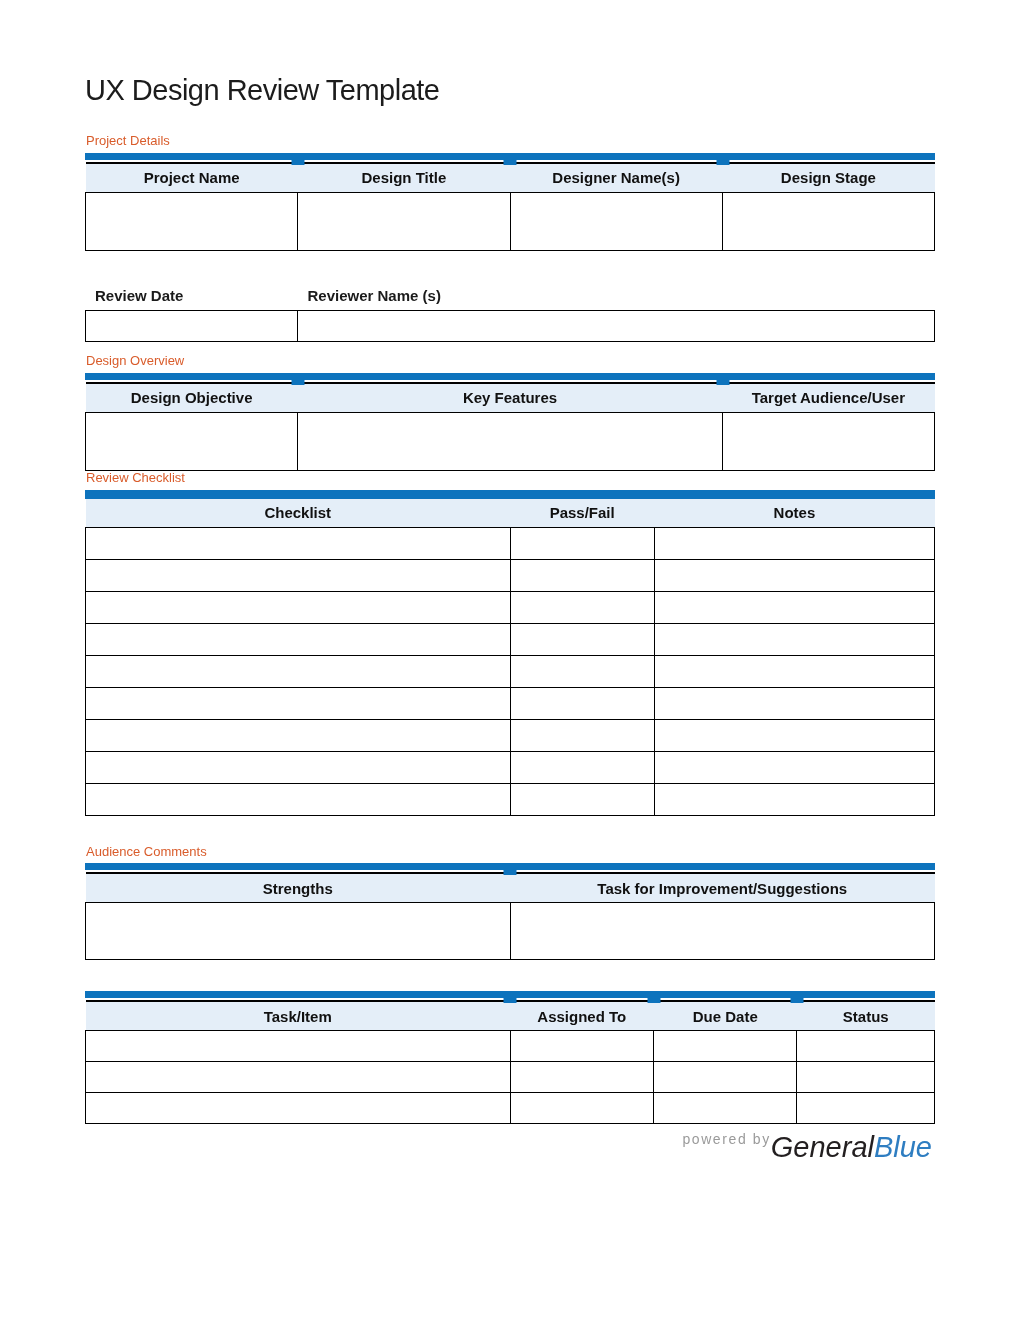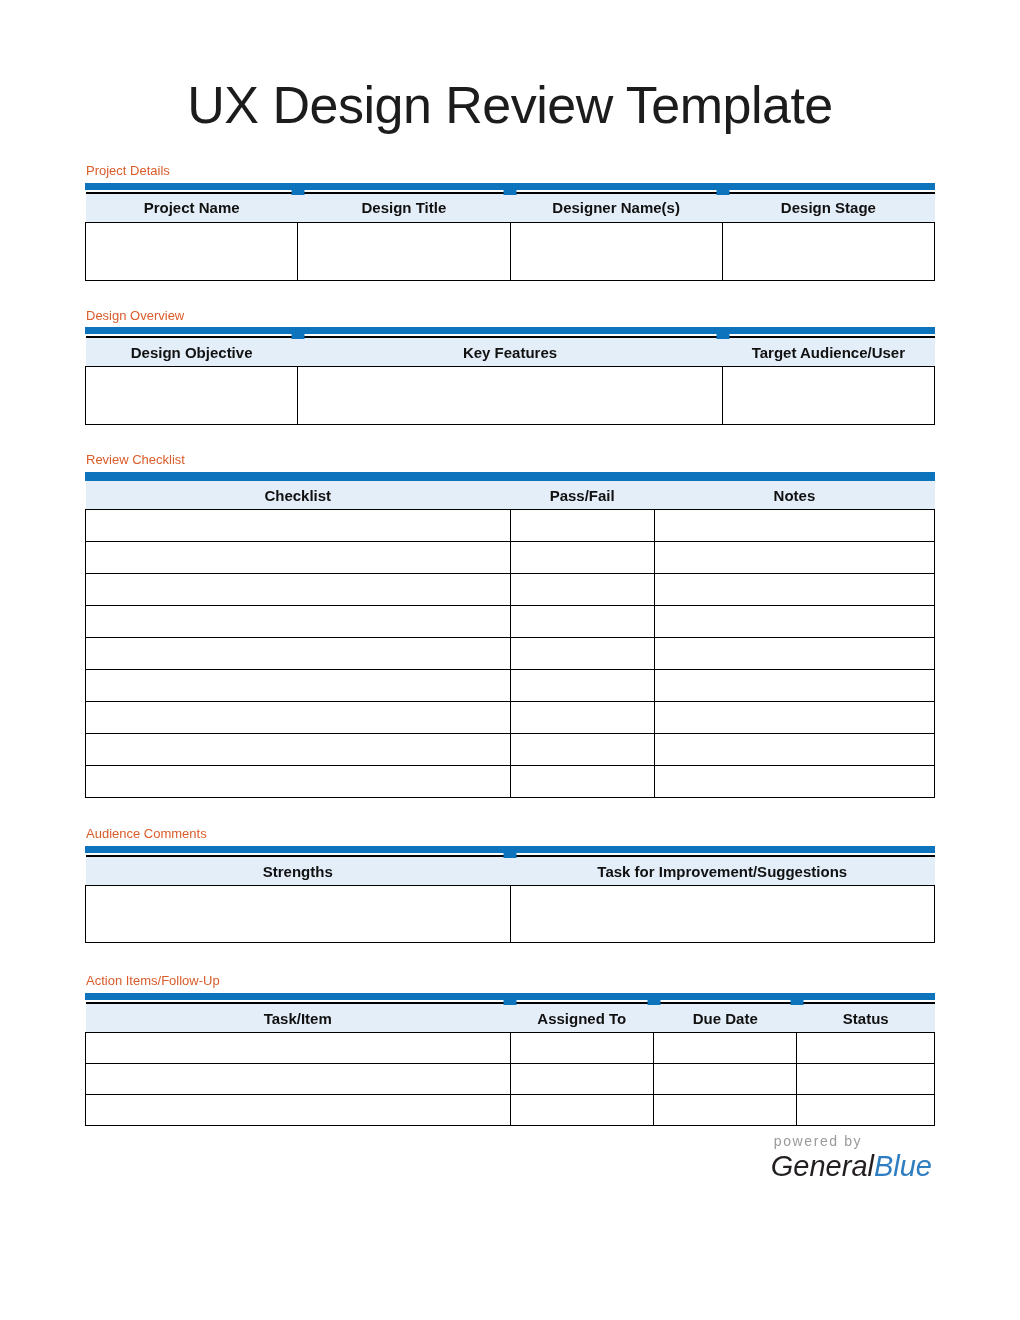--- a/index.html
+++ b/index.html
@@ -7,39 +7,38 @@
     width:1020px; height:1320px;
     font-family:"Liberation Sans", sans-serif;
     color:#1b1b1b;
     position:relative;
     overflow:hidden;
   }
   .page { box-sizing:border-box; padding:72px 85px 0 85px; }
 
   h1.title {
     margin:0;
-    font-size:52px;
+    font-size:29px;
     font-weight:400;
-    text-align:center;
     line-height:1.3;
     color:#1c1c1c;
     letter-spacing:-0.5px;
   }
 
   .sec h2 {
     color:#d95c2b;
     font-size:13px;
     font-weight:400;
     margin:0 0 4px 1px;
     line-height:1.15;
   }
   .sec-project  { margin-top:24px; }
   .sec-fields   { margin-top:34px; }
-  .sec-overview { margin-top:28px; }
-  .sec-checklist{ margin-top:28px; }
+  .sec-overview { margin-top:12px; }
+  .sec-checklist{ }
   .sec-comments { margin-top:29px; }
   .sec-action   { margin-top:31px; }
 
   .barwrap { position:relative; height:9px; }
   .barwrap .bar { height:7px; background:#0d73bd; }
   .barwrap.solid .bar { height:9px; }
   .tick {
     position:absolute; top:7px;
     width:13px; height:5px;
     background:#0d73bd;
@@ -75,21 +74,21 @@
     line-height:1.4;
   }
   .field-labels .fl1 { width:25%; padding-left:10px; box-sizing:border-box; }
   .field-labels .fl2 { padding-left:10px; }
 
   .footer {
     margin-top:7px;
     display:flex;
     justify-content:flex-end;
   }
-  .brandblock { display:flex; flex-direction:column; align-items:flex-start; margin-right:3px;justify-content:flex-end; }
+  .brandblock { display:flex; flex-direction:row; align-items:flex-start; margin-right:3px;justify-content:flex-end; }
   .powered {
     color:#9a9a9a;
     font-size:14px;
     letter-spacing:1.6px;
     margin-left:3px;
     line-height:1.2;
   }
   .wordmark { font-size:29px; line-height:1.15; letter-spacing:0;font-style:italic; }
   .wordmark .g { color:#231f20; }
   .wordmark .b { color:#2e7dc1; }
@@ -128,20 +127,38 @@
         <tr>
           <td></td>
           <td></td>
           <td></td>
           <td></td>
         </tr>
       </tbody>
     </table>
   </section>
 
+  <section class="sec sec-fields">
+    <div class="field-labels">
+      <span class="fl1">Review Date</span>
+      <span class="fl2">Reviewer Name (s)</span>
+    </div>
+    <table class="t-fields">
+      <colgroup>
+          <col style="width:25%">
+          <col style="width:75%">
+        </colgroup>
+      <tbody>
+        <tr>
+          <td></td>
+          <td></td>
+        </tr>
+      </tbody>
+    </table>
+  </section>
 
   <section class="sec sec-overview">
     <h2>Design Overview</h2>
     <div class="barwrap">
       <div class="bar"></div>
       <span class="tick" style="left:25%"></span>
       <span class="tick" style="left:75%"></span>
     </div>
     <table class="gap t-overview">
       <colgroup>
@@ -254,21 +271,20 @@
       <tbody>
         <tr>
           <td></td>
           <td></td>
         </tr>
       </tbody>
     </table>
   </section>
 
   <section class="sec sec-action">
-    <h2>Action Items/Follow-Up</h2>
     <div class="barwrap">
       <div class="bar"></div>
       <span class="tick" style="left:50%"></span>
       <span class="tick" style="left:66.9%"></span>
       <span class="tick" style="left:83.8%"></span>
     </div>
     <table class="gap t-action">
       <colgroup>
           <col style="width:50%">
           <col style="width:16.9%">

